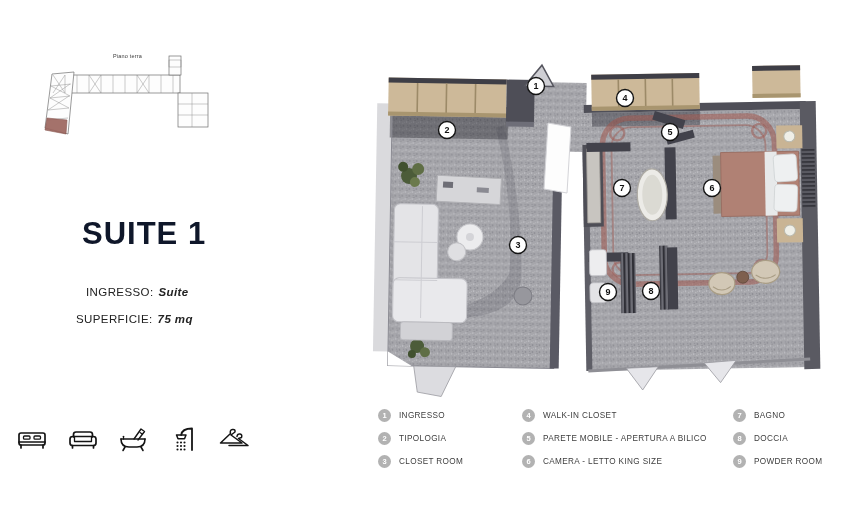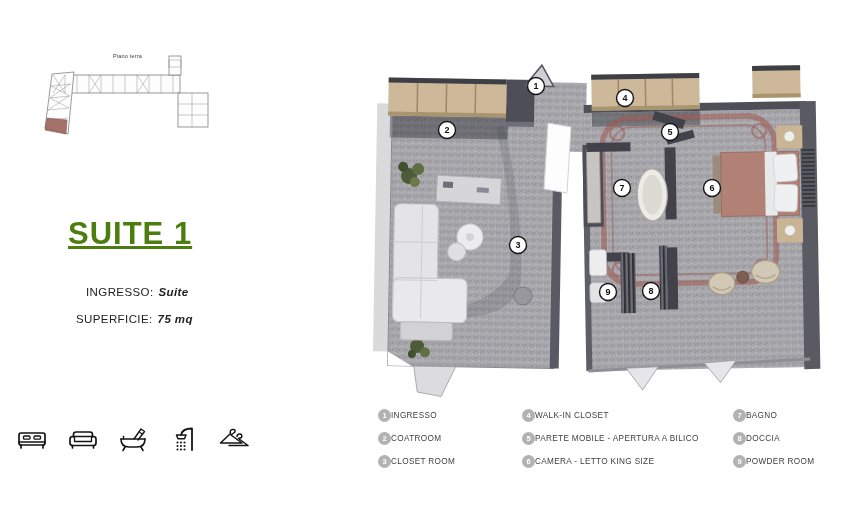--- a/index.html
+++ b/index.html
@@ -1,38 +1,38 @@
 <!DOCTYPE html>
 <html><head>
 <meta charset="utf-8">
 <style>
   html,body{margin:0;padding:0;}
   body{width:868px;height:530px;background:#ffffff;overflow:hidden;position:relative;
        font-family:"Liberation Sans", sans-serif;-webkit-font-smoothing:antialiased;}
   .abs{position:absolute;}
 
   
-  #suite-title{left:68px;top:216px;font-size:31px;font-weight:700;letter-spacing:1px;color:#4d7c0f;text-decoration:underline;}
+  #suite-title{left:82px;top:216px;font-size:31px;font-weight:700;letter-spacing:1px;color:#0f172a;}
   #row-tipologia{left:86px;top:286px;font-size:11.5px;letter-spacing:.4px;color:#222;}
   #row-superficie{left:76px;top:313px;font-size:11.5px;letter-spacing:.4px;color:#222;text-align:center;}
   .info-val{font-weight:700;font-style:italic;margin-left:5px;}
 
   
   #amenities{left:14px;top:423px;width:238px;display:flex;justify-content:space-between;align-items:center;}
   .amenity{width:36px;height:32px;display:flex;align-items:center;justify-content:center;}
 
   
   .legend-col{display:flex;flex-direction:column;gap:10px;}
   #legend-col-1{left:378px;top:409px;}
   #legend-col-2{left:522px;top:409px;}
   #legend-col-3{left:733px;top:409px;}
   .legend-item{display:flex;align-items:center;height:13px;}
   .legend-num{width:13px;height:13px;border-radius:50%;background:#b2b2b2;color:#ffffff;
     font-size:7.5px;font-weight:700;display:flex;align-items:center;justify-content:center;flex:0 0 13px;}
-  .legend-label{font-size:8.2px;letter-spacing:.35px;color:#3d3d3d;white-space:nowrap;}
+  .legend-label{margin-left:8px;font-size:8.2px;letter-spacing:.35px;color:#3d3d3d;white-space:nowrap;}
 
   
   #thumb{left:40px;top:48px;}
   #thumb-title{left:113px;top:53px;font-size:5.5px;color:#3a3a3a;letter-spacing:.2px;}
 
   
   #plan{left:372px;top:55px;}
   svg text.mk{font-family:"Liberation Sans", sans-serif;font-size:9px;font-weight:700;fill:#111;}
 </style>
 </head>
@@ -331,21 +331,21 @@
   </g>
 </svg>
 
 <div class="abs legend-col" id="legend-col-1">
   <div class="legend-item">
       <span class="legend-num">1</span>
       <span class="legend-label">INGRESSO</span>
     </div>
   <div class="legend-item">
       <span class="legend-num">2</span>
-      <span class="legend-label">COATROOM</span>
+      <span class="legend-label">TIPOLOGIA</span>
     </div>
   <div class="legend-item">
       <span class="legend-num">3</span>
       <span class="legend-label">CLOSET ROOM</span>
     </div>
 </div>
 <div class="abs legend-col" id="legend-col-2">
   <div class="legend-item">
       <span class="legend-num">4</span>
       <span class="legend-label">WALK-IN CLOSET</span>

